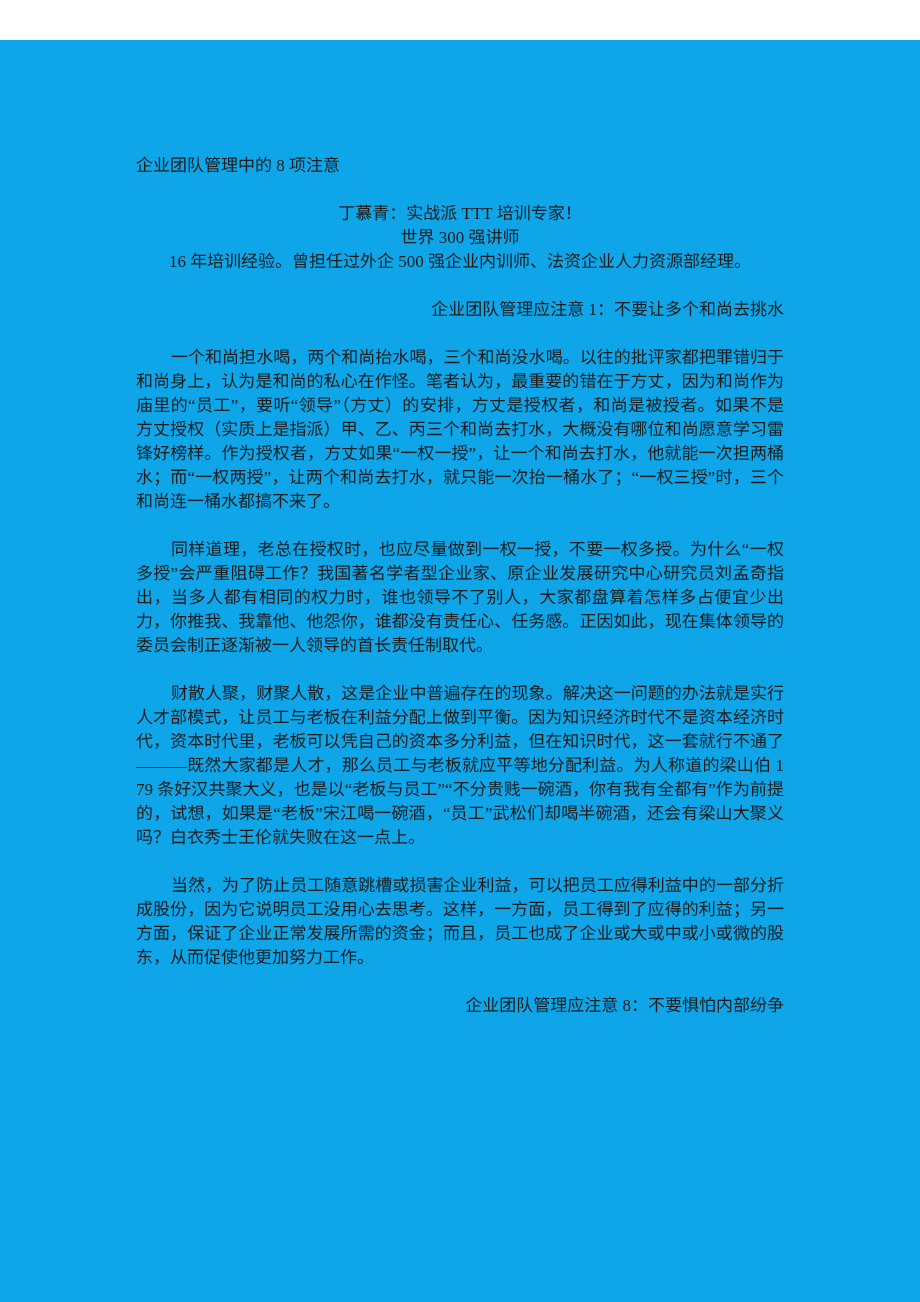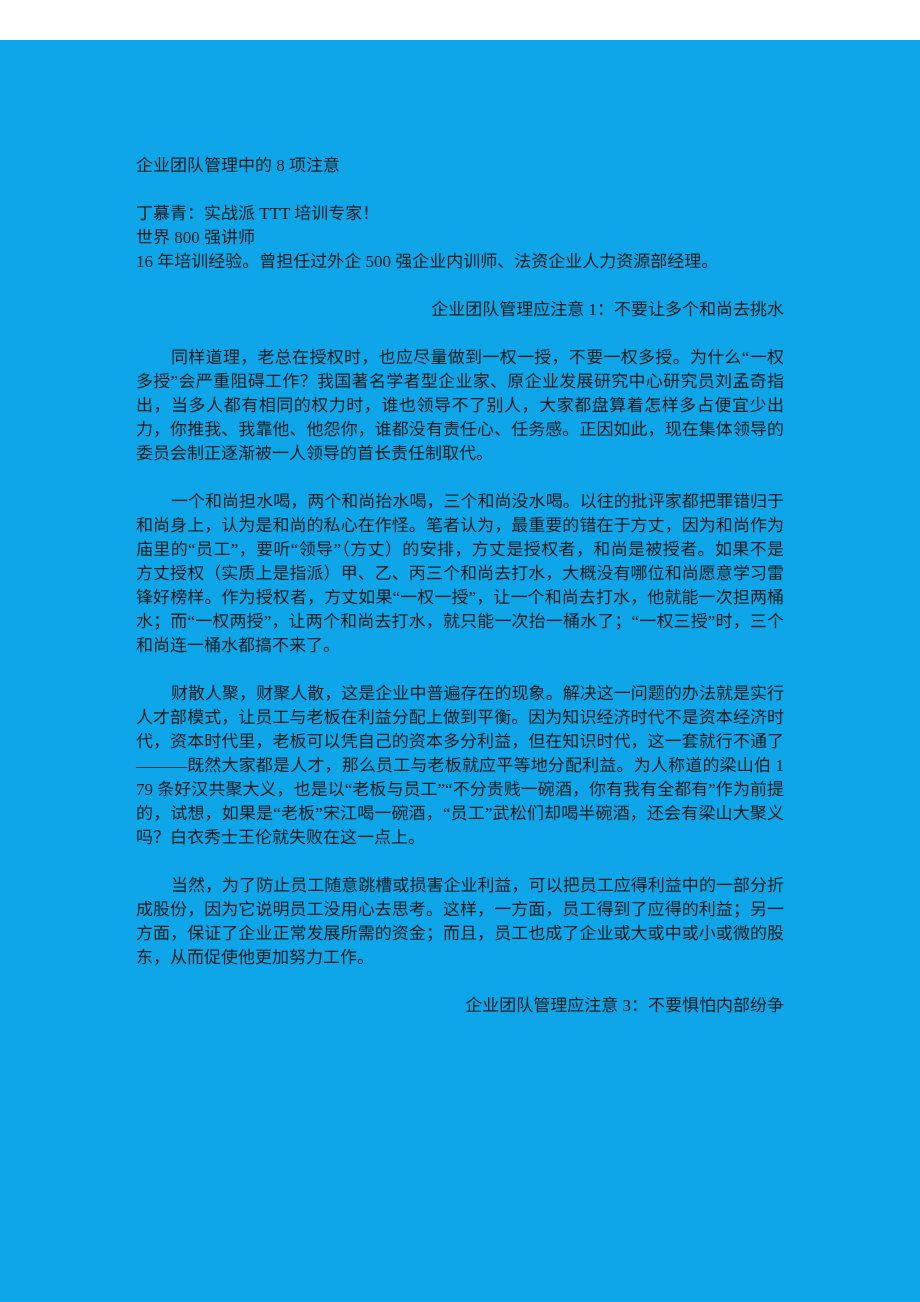--- a/index.html
+++ b/index.html
@@ -29,21 +29,21 @@
   .block {
     margin: 0 0 24px 0;
   }
   .title-line {
     text-align: left;
   }
   .byline {
     margin: 0 0 24px 0;
   }
   .byline .byline-line {
-    text-align: left;
+    text-align: center;
     margin: 0;
   }
   .section-heading {
     text-indent: 35px;
     text-align: right;
     margin: 0 0 24px 0;
   }
   .para {
     text-indent: 35px;
     text-align: justify;
@@ -55,32 +55,32 @@
 </head>
 <body>
 
 <div class="page">
   <div class="doc">
 
     <div class="block title-line">企业团队管理中的 8 项注意</div>
 
     <div class="byline">
       <div class="byline-line">丁慕青：实战派 TTT 培训专家！</div>
-      <div class="byline-line">世界 800 强讲师</div>
+      <div class="byline-line">世界 300 强讲师</div>
       <div class="byline-line">16 年培训经验。曾担任过外企 500 强企业内训师、法资企业人力资源部经理。</div>
     </div>
 
     <div class="section-heading">企业团队管理应注意 1：不要让多个和尚去挑水</div>
 
+    <div class="para">一个和尚担水喝，两个和尚抬水喝，三个和尚没水喝。以往的批评家都把罪错归于和尚身上，认为是和尚的私心在作怪。笔者认为，最重要的错在于方丈，因为和尚作为庙里的“员工”，要听“领导”（方丈）的安排，方丈是授权者，和尚是被授者。如果不是方丈授权（实质上是指派）甲、乙、丙三个和尚去打水，大概没有哪位和尚愿意学习雷锋好榜样。作为授权者，方丈如果“一权一授”，让一个和尚去打水，他就能一次担两桶水；而“一权两授”，让两个和尚去打水，就只能一次抬一桶水了；“一权三授”时，三个和尚连一桶水都搞不来了。</div>
+
     <div class="para">同样道理，老总在授权时，也应尽量做到一权一授，不要一权多授。为什么“一权多授”会严重阻碍工作？我国著名学者型企业家、原企业发展研究中心研究员刘孟奇指出，当多人都有相同的权力时，谁也领导不了别人，大家都盘算着怎样多占便宜少出力，你推我、我靠他、他怨你，谁都没有责任心、任务感。正因如此，现在集体领导的委员会制正逐渐被一人领导的首长责任制取代。</div>
-
-    <div class="para">一个和尚担水喝，两个和尚抬水喝，三个和尚没水喝。以往的批评家都把罪错归于和尚身上，认为是和尚的私心在作怪。笔者认为，最重要的错在于方丈，因为和尚作为庙里的“员工”，要听“领导”（方丈）的安排，方丈是授权者，和尚是被授者。如果不是方丈授权（实质上是指派）甲、乙、丙三个和尚去打水，大概没有哪位和尚愿意学习雷锋好榜样。作为授权者，方丈如果“一权一授”，让一个和尚去打水，他就能一次担两桶水；而“一权两授”，让两个和尚去打水，就只能一次抬一桶水了；“一权三授”时，三个和尚连一桶水都搞不来了。</div>
 
 
     <div class="para">财散人聚，财聚人散，这是企业中普遍存在的现象。解决这一问题的办法就是实行人才部模式，让员工与老板在利益分配上做到平衡。因为知识经济时代不是资本经济时代，资本时代里，老板可以凭自己的资本多分利益，但在知识时代，这一套就行不通了———既然大家都是人才，那么员工与老板就应平等地分配利益。为人称道的梁山伯 179 条好汉共聚大义，也是以“老板与员工”“不分贵贱一碗酒，你有我有全都有”作为前提的，试想，如果是“老板”宋江喝一碗酒，“员工”武松们却喝半碗酒，还会有梁山大聚义吗？白衣秀士王伦就失败在这一点上。</div>
 
     <div class="para">当然，为了防止员工随意跳槽或损害企业利益，可以把员工应得利益中的一部分折成股份，因为它说明员工没用心去思考。这样，一方面，员工得到了应得的利益；另一方面，保证了企业正常发展所需的资金；而且，员工也成了企业或大或中或小或微的股东，从而促使他更加努力工作。</div>
 
-    <div class="section-heading">企业团队管理应注意 3：不要惧怕内部纷争</div>
+    <div class="section-heading">企业团队管理应注意 8：不要惧怕内部纷争</div>
 
 
   </div>
 </div>
 
 </body></html>

